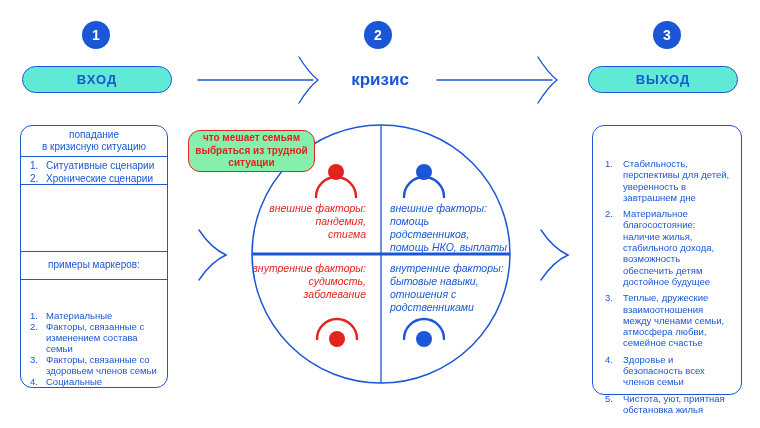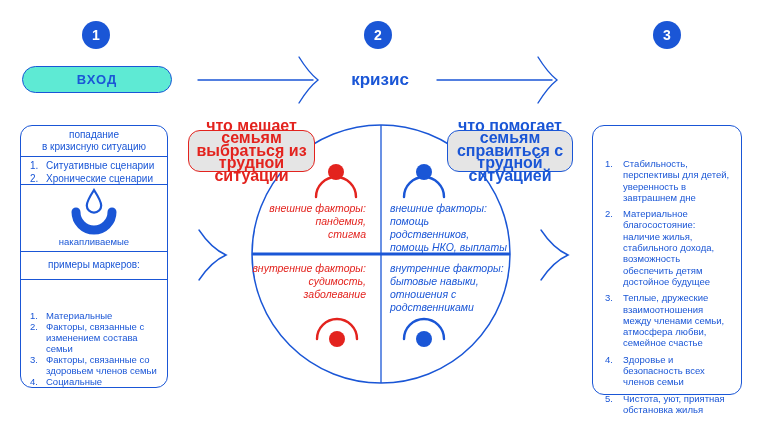--- a/index.html
+++ b/index.html
@@ -34,23 +34,23 @@
   .icon-cell.first{border-right:1.5px solid var(--blue);}
   .icon-cell svg{position:absolute;left:50%;transform:translateX(-50%);top:3px;}
   .icon-label{position:absolute;bottom:4px;left:0;right:0;text-align:center;font-size:9.5px;}
   .icon-label.red{color:var(--red);}
 
   
   .exit-list{font-size:9.5px;line-height:11.3px;padding:7px 8px 0 12px;}
   .exit-list .nitem{padding-left:18px;margin-bottom:5px;}
 
   
-  .callout{position:absolute;background:#e5e5e5;border:1.5px solid;border-radius:12px;z-index:3;
+  .callout{position:absolute;background:#86efac;border:1.5px solid;border-radius:12px;z-index:3;
     display:flex;align-items:center;justify-content:center;text-align:center;
-    font-size:16px;line-height:12.5px;font-weight:600;box-sizing:border-box;padding:2px 4px;}
+    font-size:10px;line-height:12.5px;font-weight:600;box-sizing:border-box;padding:2px 4px;}
   .callout.neg{border-color:var(--red);color:var(--red);}
   .callout.pos{border-color:var(--blue);color:var(--blue);}
 
   
   .quad{position:absolute;font-size:10.5px;line-height:13px;z-index:2;font-style:italic;}
   .quad.red{color:var(--red);text-align:right;}
   .quad.blue{color:var(--blue);text-align:left;}
 </style>
 </head>
 <body>
@@ -92,52 +92,43 @@
       <circle cx="424" cy="339" r="8" fill="#1a56d6"></circle>
     </g>
   </svg>
 
   <div class="abs step-circle" style="left:82px;top:21px">1</div>
   <div class="abs step-circle" style="left:364px;top:21px">2</div>
   <div class="abs step-circle" style="left:653px;top:21px">3</div>
 
   <div class="abs pill" style="left:22px;top:66px;width:150px">ВХОД</div>
   <div class="abs crisis-word" style="left:340px;top:70px;width:80px">кризис</div>
+  <div class="abs pill" style="left:588px;top:66px;width:150px">ВЫХОД</div>
 
   <div class="panel" style="left:20px;top:125px;width:148px;height:263px">
     <div class="row row-center preline" style="height:31px">попадание
 в кризисную ситуацию</div>
     <div class="row nlist scen-list" style="height:28px">
       <div class="nitem">Ситуативные сценарии</div>
       <div class="nitem">Хронические сценарии</div>
     </div>
     <div class="row icon-cells" style="height:67px">
-      <div class="icon-cell">
-        <svg width="48" height="52" viewBox="0 0 48 52">
-          <path d="M6,24 A18,18 0 0 0 42,24" stroke="#1a56d6" stroke-width="9" fill="none" stroke-linecap="round"></path>
-          <path d="M24,2 C19.5,9 16.8,13.5 16.8,17.5 A7.2,7.2 0 0 0 31.2,17.5 C31.2,13.5 28.5,9 24,2 Z" stroke="#1a56d6" stroke-width="2.2" fill="#fff"></path>
-        </svg>
-        <div class="icon-label">накапливаемые</div>
-      </div>
     </div>
     <div class="row row-center" style="height:28px">примеры маркеров:</div>
     <div class="row nlist ex-list" style="flex:1">
       <div class="nitem">Материальные</div>
       <div class="nitem">Факторы, связанные с изменением состава семьи</div>
       <div class="nitem">Факторы, связанные со здоровьем членов семьи</div>
       <div class="nitem">Социальные</div>
     </div>
   </div>
 
   <div class="callout neg preline" style="left:188px;top:130px;width:127px;height:42px">что мешает семьям
 выбраться из трудной
 ситуации</div>
-  <div class="callout pos preline" style="left:447px;top:130px;width:126px;height:42px">что помогает семьям
-справиться с трудной
-ситуацией</div>
 
   <div class="quad red preline" style="right:394px;top:202px">внешние факторы:
 пандемия,
 стигма</div>
   <div class="quad blue preline" style="left:390px;top:202px">внешние факторы:
 помощь
 родственников,
 помощь НКО, выплаты</div>
   <div class="quad red preline" style="right:394px;top:262px">внутренние факторы:
 судимость,

